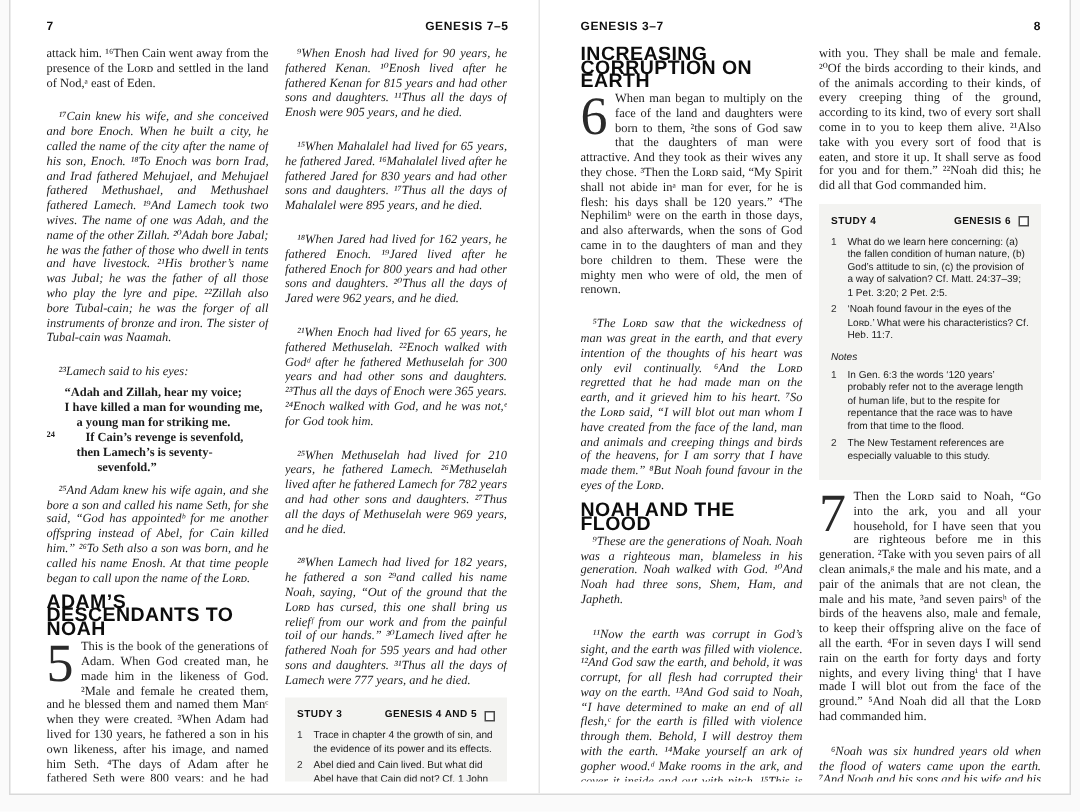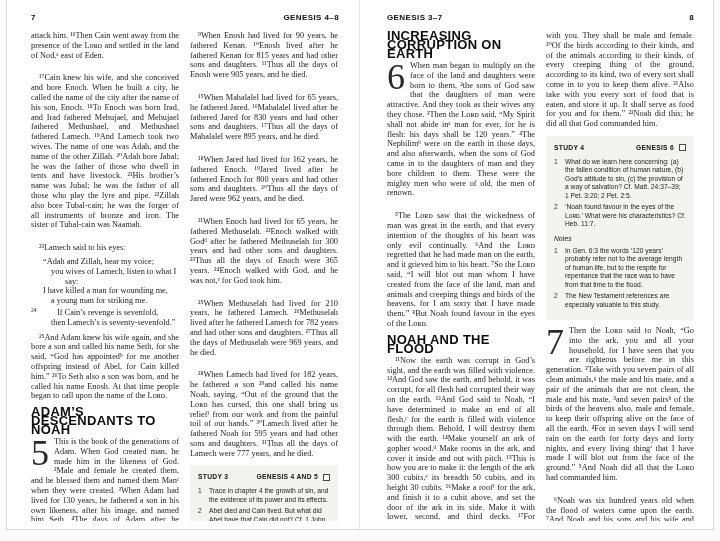--- a/index.html
+++ b/index.html
@@ -16,34 +16,34 @@
 
   .running-head { display: flex; justify-content: space-between; align-items: baseline;
                   font-family: "Liberation Sans", sans-serif; font-weight: bold;
                   font-size: 8px; letter-spacing: 0.4px; color: #111; margin-bottom: 9px; }
 
   .cols { display: flex; gap: 11px; height: 490px; }
   .col  { width: 148px; display: flex; flex-direction: column;
           font-size: 8.3px; line-height: 9.8px; text-align: justify; overflow: hidden; }
 
   p.verse { text-align: justify; }
-  p.indent { text-indent: 8px; }
+  p.indent { text-indent: 8px; font-style: italic; }
   p.verse + p.verse, .chapter + p.verse, p.verse + .chapter { margin-top: 13px; }
 
   .sec-head { font-family: Liberation Sans, sans-serif; font-weight: bold;
               font-size: 13px; letter-spacing: 0.3px; color: #0d0d0d;
               margin: 6px 0 3px; text-align: left; line-height: 9px; }
   .sec-head.first { margin-top: 0; }
 
   .chapter { overflow: visible; }
   .dropcap { float: left; font-size: 36px; line-height: 29px; padding: 2px 5px 0 0;
              color: #2a2a2a; font-family: "Liberation Serif", serif; }
 
   .poem { margin: 4px 0 5px; text-align: left; }
-  .poem-line { text-align: left; }
+  .poem-line { text-align: left; font-weight: bold; }
   .poem-l1 { margin-left: 12px; padding-left: 14px; text-indent: -14px; }
   .poem-l2 { margin-left: 20px; padding-left: 14px; text-indent: -14px; }
   .poem-marker-line { margin-left: 0; padding-left: 26px; text-indent: -26px; }
   .vnum { display: inline-block; width: 26px; text-indent: 0;
           font-size: 5.6px; vertical-align: 3px; }
 
   .study { background: #f3f3f1; padding: 7px 8px 8px; margin: 7px 0 0;
            font-family: "Liberation Sans", sans-serif; text-align: left; }
   .study-head { display: flex; justify-content: space-between; align-items: center;
                 font-weight: bold; font-size: 6.7px; letter-spacing: 0.3px;
@@ -58,31 +58,30 @@
 </style>
 </head>
 <body>
 
 <div class="spread">
   <div class="gutter-line"></div>
 
   <section class="page page-left">
     <header class="running-head">
       <span>7</span>
-      <span>GENESIS 4–8</span>
+      <span>GENESIS 7–5</span>
     </header>
     <div class="cols">
 
       <div class="col">
         <p class="verse">attack him. ¹⁶Then Cain went away from the presence of the Lᴏʀᴅ and settled in the land of Nod,ᵃ east of Eden.</p>
         <p class="verse indent">¹⁷Cain knew his wife, and she conceived and bore Enoch. When he built a city, he called the name of the city after the name of his son, Enoch. ¹⁸To Enoch was born Irad, and Irad fathered Mehujael, and Mehujael fathered Methushael, and Methushael fathered Lamech. ¹⁹And Lamech took two wives. The name of one was Adah, and the name of the other Zillah. ²⁰Adah bore Jabal; he was the father of those who dwell in tents and have livestock. ²¹His brother’s name was Jubal; he was the father of all those who play the lyre and pipe. ²²Zillah also bore Tubal-cain; he was the forger of all instruments of bronze and iron. The sister of Tubal-cain was Naamah.</p>
         <p class="verse indent">²³Lamech said to his eyes:</p>
         <div class="poem">
           <div class="poem-line poem-l1">“Adah and Zillah, hear my voice;</div>
-          <div class="poem-line poem-l2">you wives of Lamech, listen to what I say:</div>
           <div class="poem-line poem-l1">I have killed a man for wounding me,</div>
           <div class="poem-line poem-l2">a young man for striking me.</div>
           <div class="poem-line poem-marker-line"><span class="vnum">24</span><span>If Cain’s revenge is sevenfold,</span></div>
           <div class="poem-line poem-l2">then Lamech’s is seventy-sevenfold.”</div>
         </div>
         <p class="verse indent">²⁵And Adam knew his wife again, and she bore a son and called his name Seth, for she said, “God has appointedᵇ for me another offspring instead of Abel, for Cain killed him.” ²⁶To Seth also a son was born, and he called his name Enosh. At that time people began to call upon the name of the Lᴏʀᴅ.</p>
         <h3 class="sec-head">ADAM’S DESCENDANTS TO NOAH</h3>
         <div class="chapter">
           <span class="dropcap">5</span>
           <p class="verse">This is the book of the generations of Adam. When God created man, he made him in the likeness of God. ²Male and female he created them, and he blessed them and named them Manᶜ when they were created. ³When Adam had lived for 130 years, he fathered a son in his own likeness, after his image, and named him Seth. ⁴The days of Adam after he fathered Seth were 800 years; and he had other sons and daughters. ⁵Thus all the days that Adam lived were 930 years, and he died.</p>
@@ -129,20 +128,21 @@
     <div class="cols">
 
       <div class="col">
         <h3 class="sec-head first">INCREASING CORRUPTION ON EARTH</h3>
         <div class="chapter">
           <span class="dropcap">6</span>
           <p class="verse">When man began to multiply on the face of the land and daughters were born to them, ²the sons of God saw that the daughters of man were attractive. And they took as their wives any they chose. ³Then the Lᴏʀᴅ said, “My Spirit shall not abide inᵃ man for ever, for he is flesh: his days shall be 120 years.” ⁴The Nephilimᵇ were on the earth in those days, and also afterwards, when the sons of God came in to the daughters of man and they bore children to them. These were the mighty men who were of old, the men of renown.</p>
         </div>
         <p class="verse indent">⁵The Lᴏʀᴅ saw that the wickedness of man was great in the earth, and that every intention of the thoughts of his heart was only evil continually. ⁶And the Lᴏʀᴅ regretted that he had made man on the earth, and it grieved him to his heart. ⁷So the Lᴏʀᴅ said, “I will blot out man whom I have created from the face of the land, man and animals and creeping things and birds of the heavens, for I am sorry that I have made them.” ⁸But Noah found favour in the eyes of the Lᴏʀᴅ.</p>
         <h3 class="sec-head">NOAH AND THE FLOOD</h3>
+        <p class="verse indent">⁹These are the generations of Noah. Noah was a righteous man, blameless in his generation. Noah walked with God. ¹⁰And Noah had three sons, Shem, Ham, and Japheth.</p>
         <p class="verse indent">¹¹Now the earth was corrupt in God’s sight, and the earth was filled with violence. ¹²And God saw the earth, and behold, it was corrupt, for all flesh had corrupted their way on the earth. ¹³And God said to Noah, “I have determined to make an end of all flesh,ᶜ for the earth is filled with violence through them. Behold, I will destroy them with the earth. ¹⁴Make yourself an ark of gopher wood.ᵈ Make rooms in the ark, and cover it inside and out with pitch. ¹⁵This is how you are to make it: the length of the ark 300 cubits,ᵉ its breadth 50 cubits, and its height 30 cubits. ¹⁶Make a roofᶠ for the ark, and finish it to a cubit above, and set the door of the ark in its side. Make it with lower, second, and third decks. ¹⁷For behold, I will bring a flood of waters upon the earth to destroy all flesh in which is the breath of life under heaven. Everything that is on the earth shall die. ¹⁸But I will establish my covenant with you, and you shall come into the ark, you, your sons, your wife, and your sons’ wives with you. ¹⁹And of every living thing of all flesh, you shall bring two of every sort into the ark to keep them alive</p>
       </div>
 
       <div class="col">
         <p class="verse">with you. They shall be male and female. ²⁰Of the birds according to their kinds, and of the animals according to their kinds, of every creeping thing of the ground, according to its kind, two of every sort shall come in to you to keep them alive. ²¹Also take with you every sort of food that is eaten, and store it up. It shall serve as food for you and for them.” ²²Noah did this; he did all that God commanded him.</p>
 
         <div class="study">
           <div class="study-head">
             <span>STUDY 4</span>
             <span class="study-scope">

